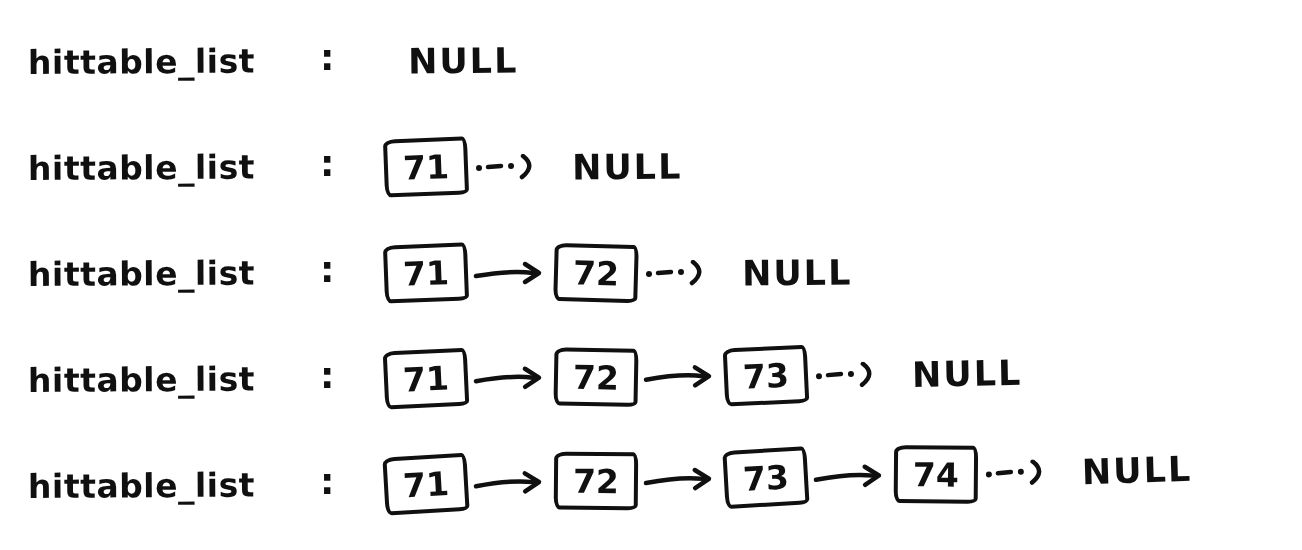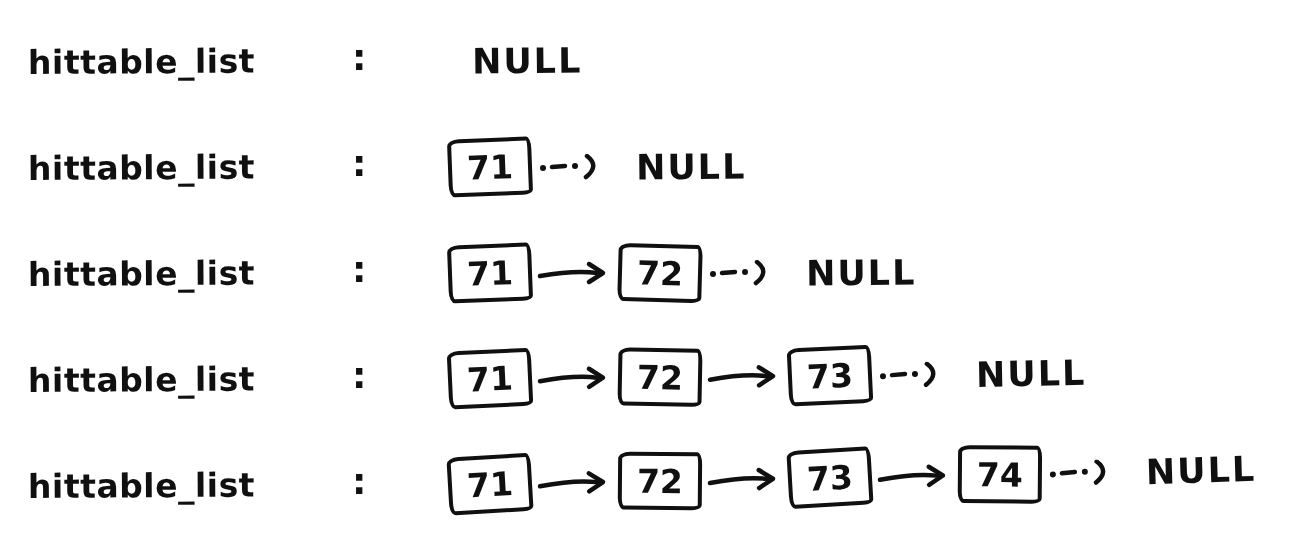--- a/index.html
+++ b/index.html
@@ -2,21 +2,21 @@
 <html><head>
 <meta charset="utf-8">
 <style>
   html,body{margin:0;padding:0;background:#ffffff;}
   body{width:1302px;height:550px;overflow:hidden;}
   .canvas{
     position:relative;width:1302px;height:550px;box-sizing:border-box;
     padding:8px 0 0 28px;
     font-family:"DejaVu Sans",sans-serif;color:#101010;
   }
-  .row{display:flex;align-items:center;height:106px;gap:32px;}
+  .row{display:flex;align-items:center;height:106px;}
   .label{
     flex:0 0 292px;font-size:33px;font-weight:700;letter-spacing:.5px;
     transform:rotate(-0.4deg);white-space:nowrap;
   }
   .sep{font-size:36px;font-weight:700;margin:0 50px 8px 0;}
   .chain{display:flex;align-items:center;}
   .node{
     display:flex;align-items:center;justify-content:center;
     width:84px;height:58px;border:4px solid #101010;background:#ffffff;
     font-size:33px;font-weight:700;

